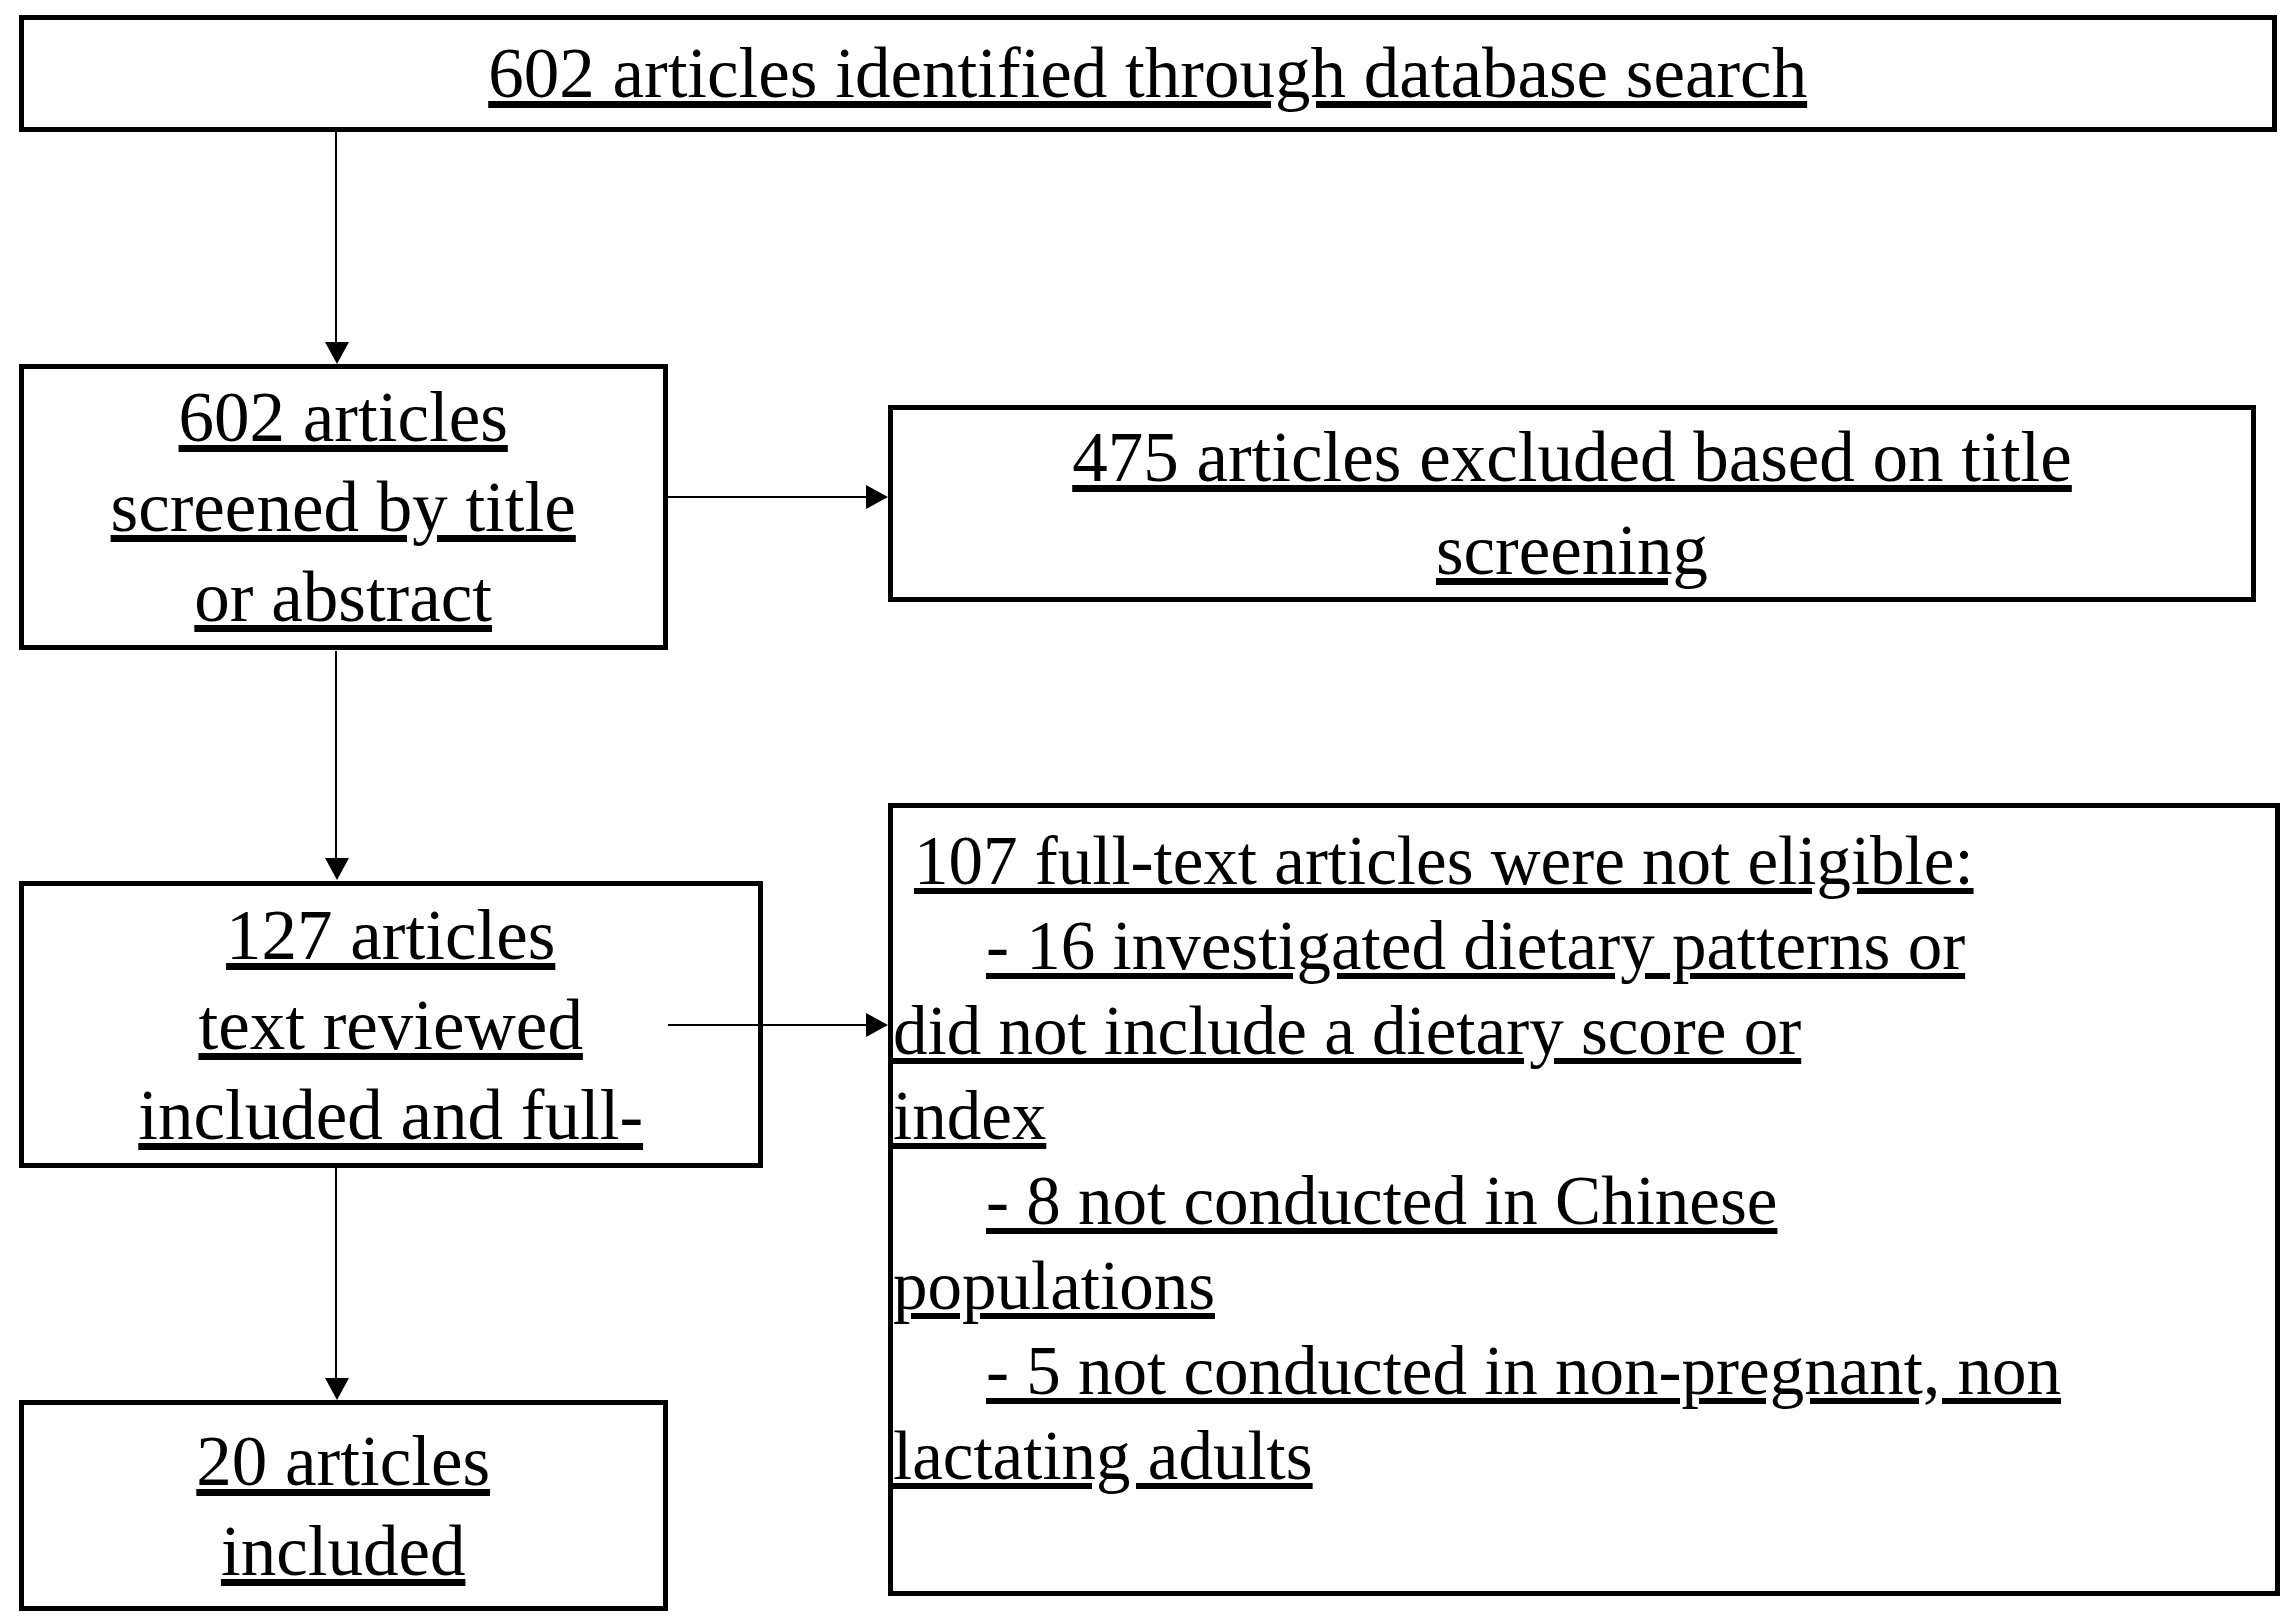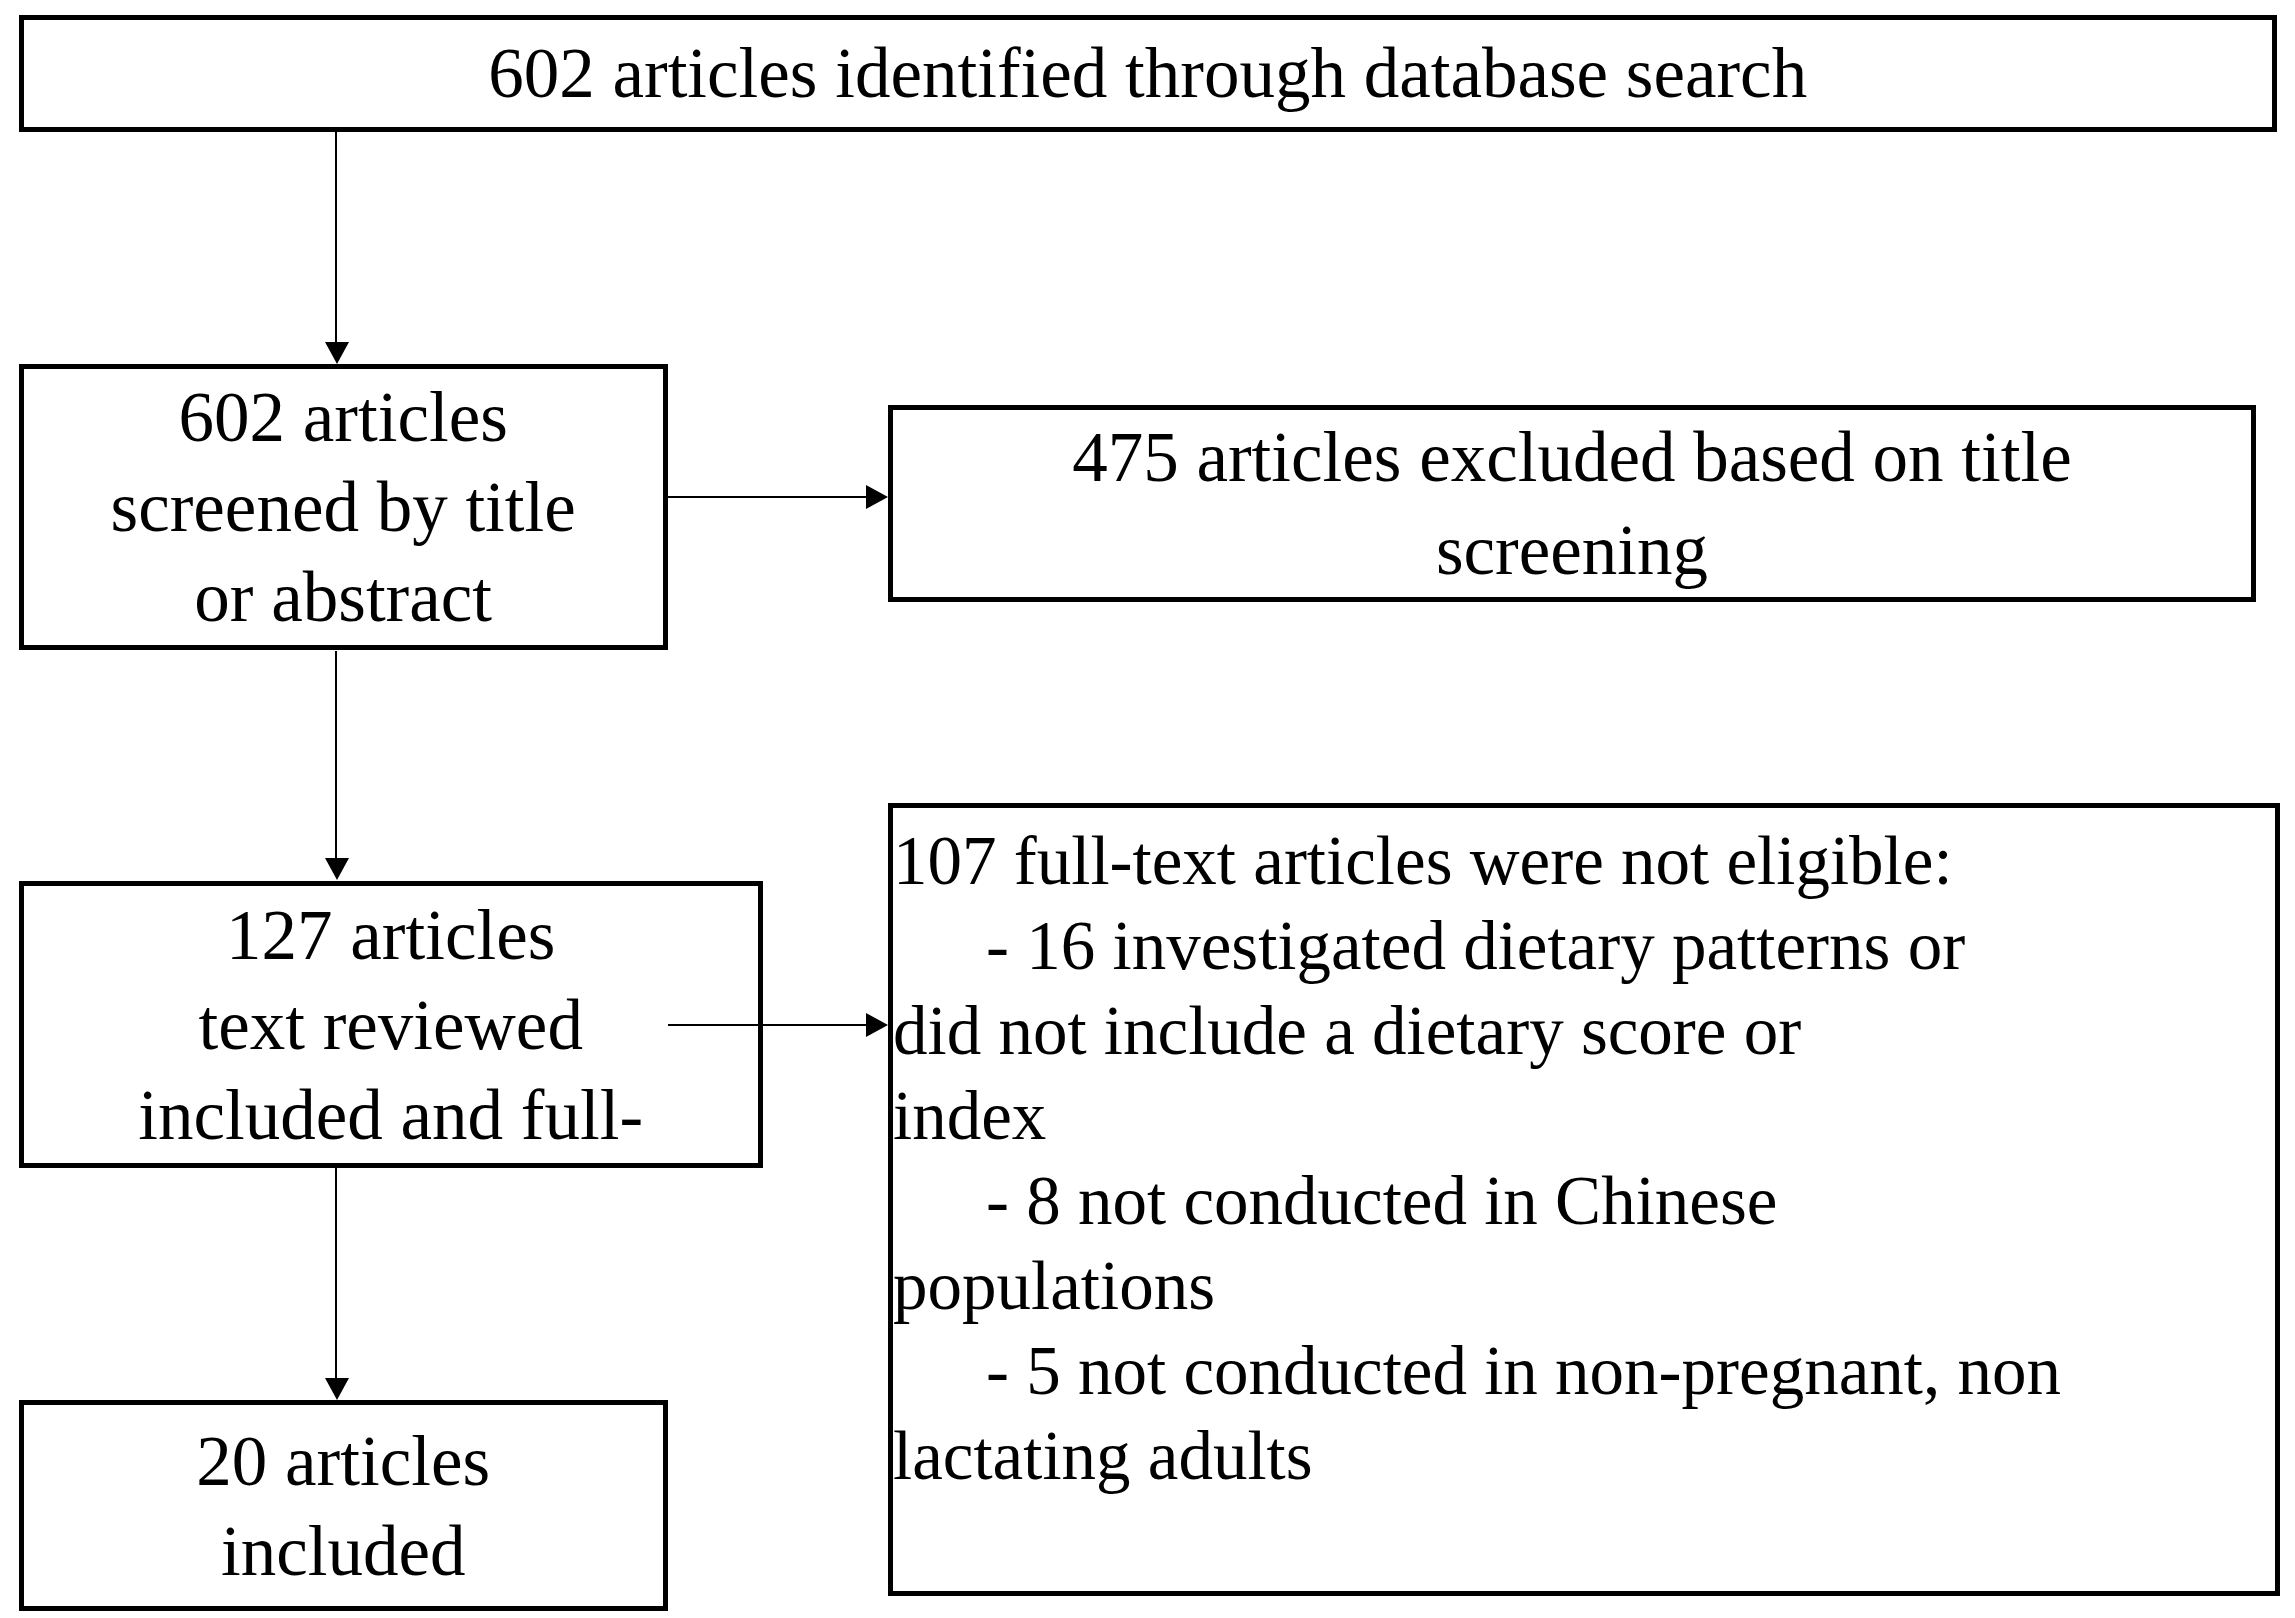--- a/index.html
+++ b/index.html
@@ -21,20 +21,21 @@
     border: 5.2px solid #000000;
     box-sizing: border-box;
     display: flex;
     flex-direction: column;
     align-items: center;
     justify-content: center;
     text-align: center;
   }
   .line {
     white-space: nowrap;
+    text-decoration: underline;
   }
   
   #box-identified {
     left: 18.7px; top: 15px; width: 2258px; height: 117px;
     font-size: 71px; line-height: 105px;
   }
   
   #box-screened {
     left: 18.7px; top: 364px; width: 649px; height: 286px;
     font-size: 71px; line-height: 90px;
@@ -53,21 +54,21 @@
     font-size: 71px; line-height: 93px;
   }
   #box-not-eligible {
     left: 888px; top: 803px; width: 1392px; height: 793px;
     font-size: 69px; line-height: 85px;
     align-items: stretch;
     justify-content: flex-start;
     text-align: left;
     padding: 10.5px 15px 0 0;
   }
-  #box-not-eligible .nel-title { }
+  #box-not-eligible .nel-title { padding-left: 21px; }
   #box-not-eligible .nel-bullet { padding-left: 93px; }
   #box-not-eligible .nel-cont  { }
 
   
   .vline {
     position: absolute;
     width: 2.2px;
     background: #000000;
   }
   .hline {

